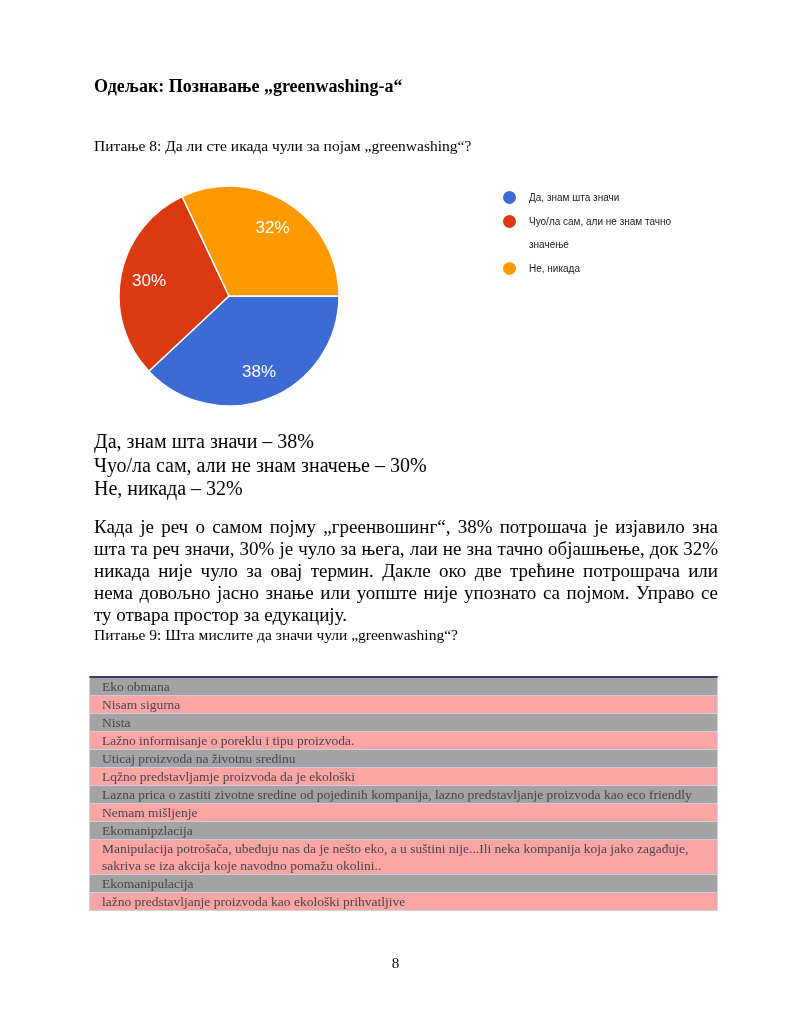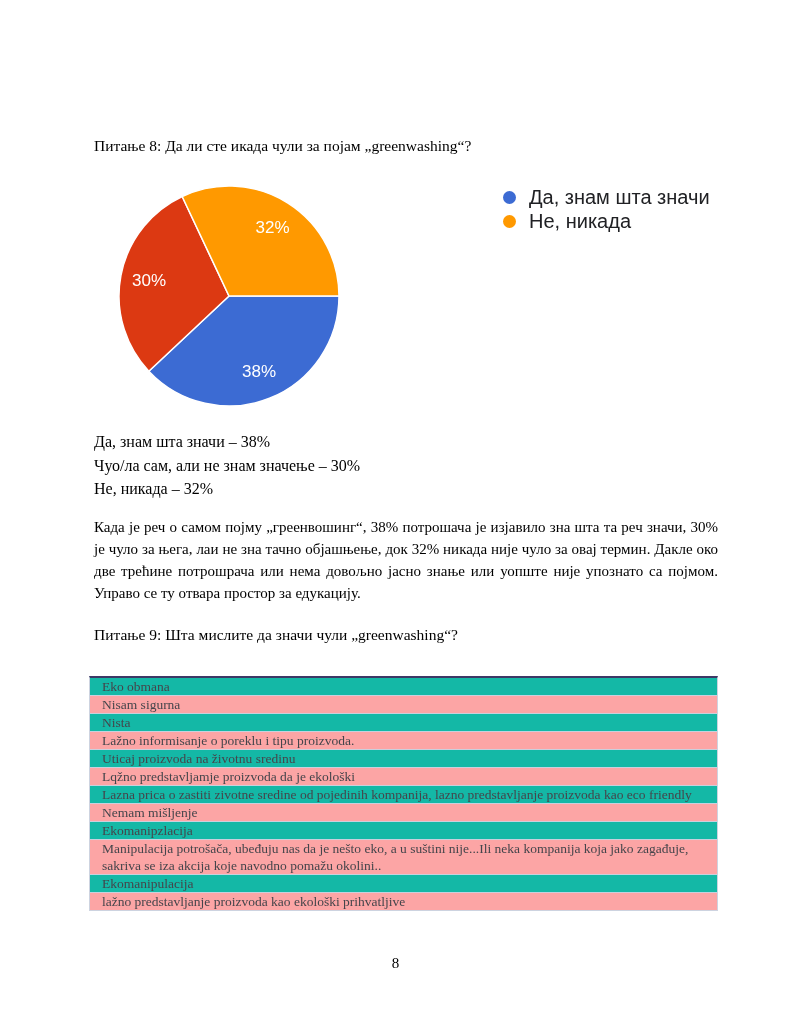--- a/index.html
+++ b/index.html
@@ -20,79 +20,84 @@
     position:absolute;left:94px;
     font-size:15.5px;font-weight:normal;margin:0;
   }
   .q8{top:137px;}
   .q9{top:626px;}
   .chart-figure{position:absolute;left:0;top:0;}
   .pie-svg{position:absolute;left:118px;top:185px;}
   .legend{
     position:absolute;left:503px;top:186px;width:210px;
     font-family:"Liberation Sans", sans-serif;
-    font-size:20px;color:#202124;
+    font-size:10px;color:#202124;
   }
   .legend-item{display:flex;align-items:flex-start;margin-bottom:1px;}
   .legend-dot{
     flex:0 0 auto;width:13px;height:13px;border-radius:50%;
     margin:5px 13px 0 0;
   }
   .legend-label{line-height:23px;}
   .summary{
     position:absolute;left:94px;top:430px;
-    font-size:16px;line-height:23.5px;
+    font-size:20px;line-height:23.5px;
   }
   .analysis{
     position:absolute;left:94px;top:516px;width:624px;
-    font-size:15px;line-height:22px;text-align:justify;margin:0;
+    font-size:19px;line-height:22px;text-align:justify;margin:0;
   }
   .responses-table{
     position:absolute;left:89px;top:676px;width:629px;
     border-top:2px solid #3e3866;
     border-left:1px solid #cdd3e0;
     border-right:1px solid #cdd3e0;
     border-bottom:1px solid #cdd3e0;
     font-size:13.5px;color:#45454b;
     box-sizing:border-box;
   }
   .trow{
     line-height:17px;
     padding:0 12px;
     border-top:1px solid #c9d0dd;
-    background:#14b8a6;
+    background:#a3a3a3;
   }
   .trow:first-child{border-top:none;}
   .trow.shaded{background:#fca5a5;}
   .page-number{
     position:absolute;left:0;top:955px;width:100%;
     text-align:center;font-size:15px;
   }
 </style>
 </head>
 <body>
 
 <div class="page">
 
+  <h1 class="section-title">Одељак: Познавање „greenwashing-a“</h1>
 
   <h2 class="q-heading q8">Питање 8: Да ли сте икада чули за појам „greenwashing“?</h2>
 
   <div class="chart-figure">
     <svg id="pie-svg" class="pie-svg" width="222" height="222" viewBox="0 0 222 222">
         <path d="M 111,111 L 221.00,111.00 A 110,110 0 0 1 30.81,186.30 Z" fill="#3c6bd3" stroke="#ffffff" stroke-width="1.5"></path>
         <text x="141.0" y="186.7" text-anchor="middle" dominant-baseline="central" fill="#ffffff" font-family="&quot;Liberation Sans&quot;, sans-serif" font-size="17">38%</text>
         <path d="M 111,111 L 30.81,186.30 A 110,110 0 0 1 64.16,11.47 Z" fill="#dc3912" stroke="#ffffff" stroke-width="1.5"></path>
         <text x="31.0" y="95.7" text-anchor="middle" dominant-baseline="central" fill="#ffffff" font-family="&quot;Liberation Sans&quot;, sans-serif" font-size="17">30%</text>
         <path d="M 111,111 L 64.16,11.47 A 110,110 0 0 1 221.00,111.00 Z" fill="#ff9900" stroke="#ffffff" stroke-width="1.5"></path>
         <text x="154.6" y="42.3" text-anchor="middle" dominant-baseline="central" fill="#ffffff" font-family="&quot;Liberation Sans&quot;, sans-serif" font-size="17">32%</text>
       </svg>
     <div class="legend" id="legend">
         <div class="legend-item">
           <span class="legend-dot" style="background: rgb(60, 107, 211);"></span>
           <span class="legend-label">Да, знам шта значи</span>
+        </div>
+        <div class="legend-item">
+          <span class="legend-dot" style="background: rgb(220, 57, 18);"></span>
+          <span class="legend-label">Чуо/ла сам, али не знам тачно значење</span>
         </div>
         <div class="legend-item">
           <span class="legend-dot" style="background: rgb(255, 153, 0);"></span>
           <span class="legend-label">Не, никада</span>
         </div>
       </div>
   </div>
 
   <div class="summary" id="summary">
       <div>Да, знам шта значи – 38%</div>

